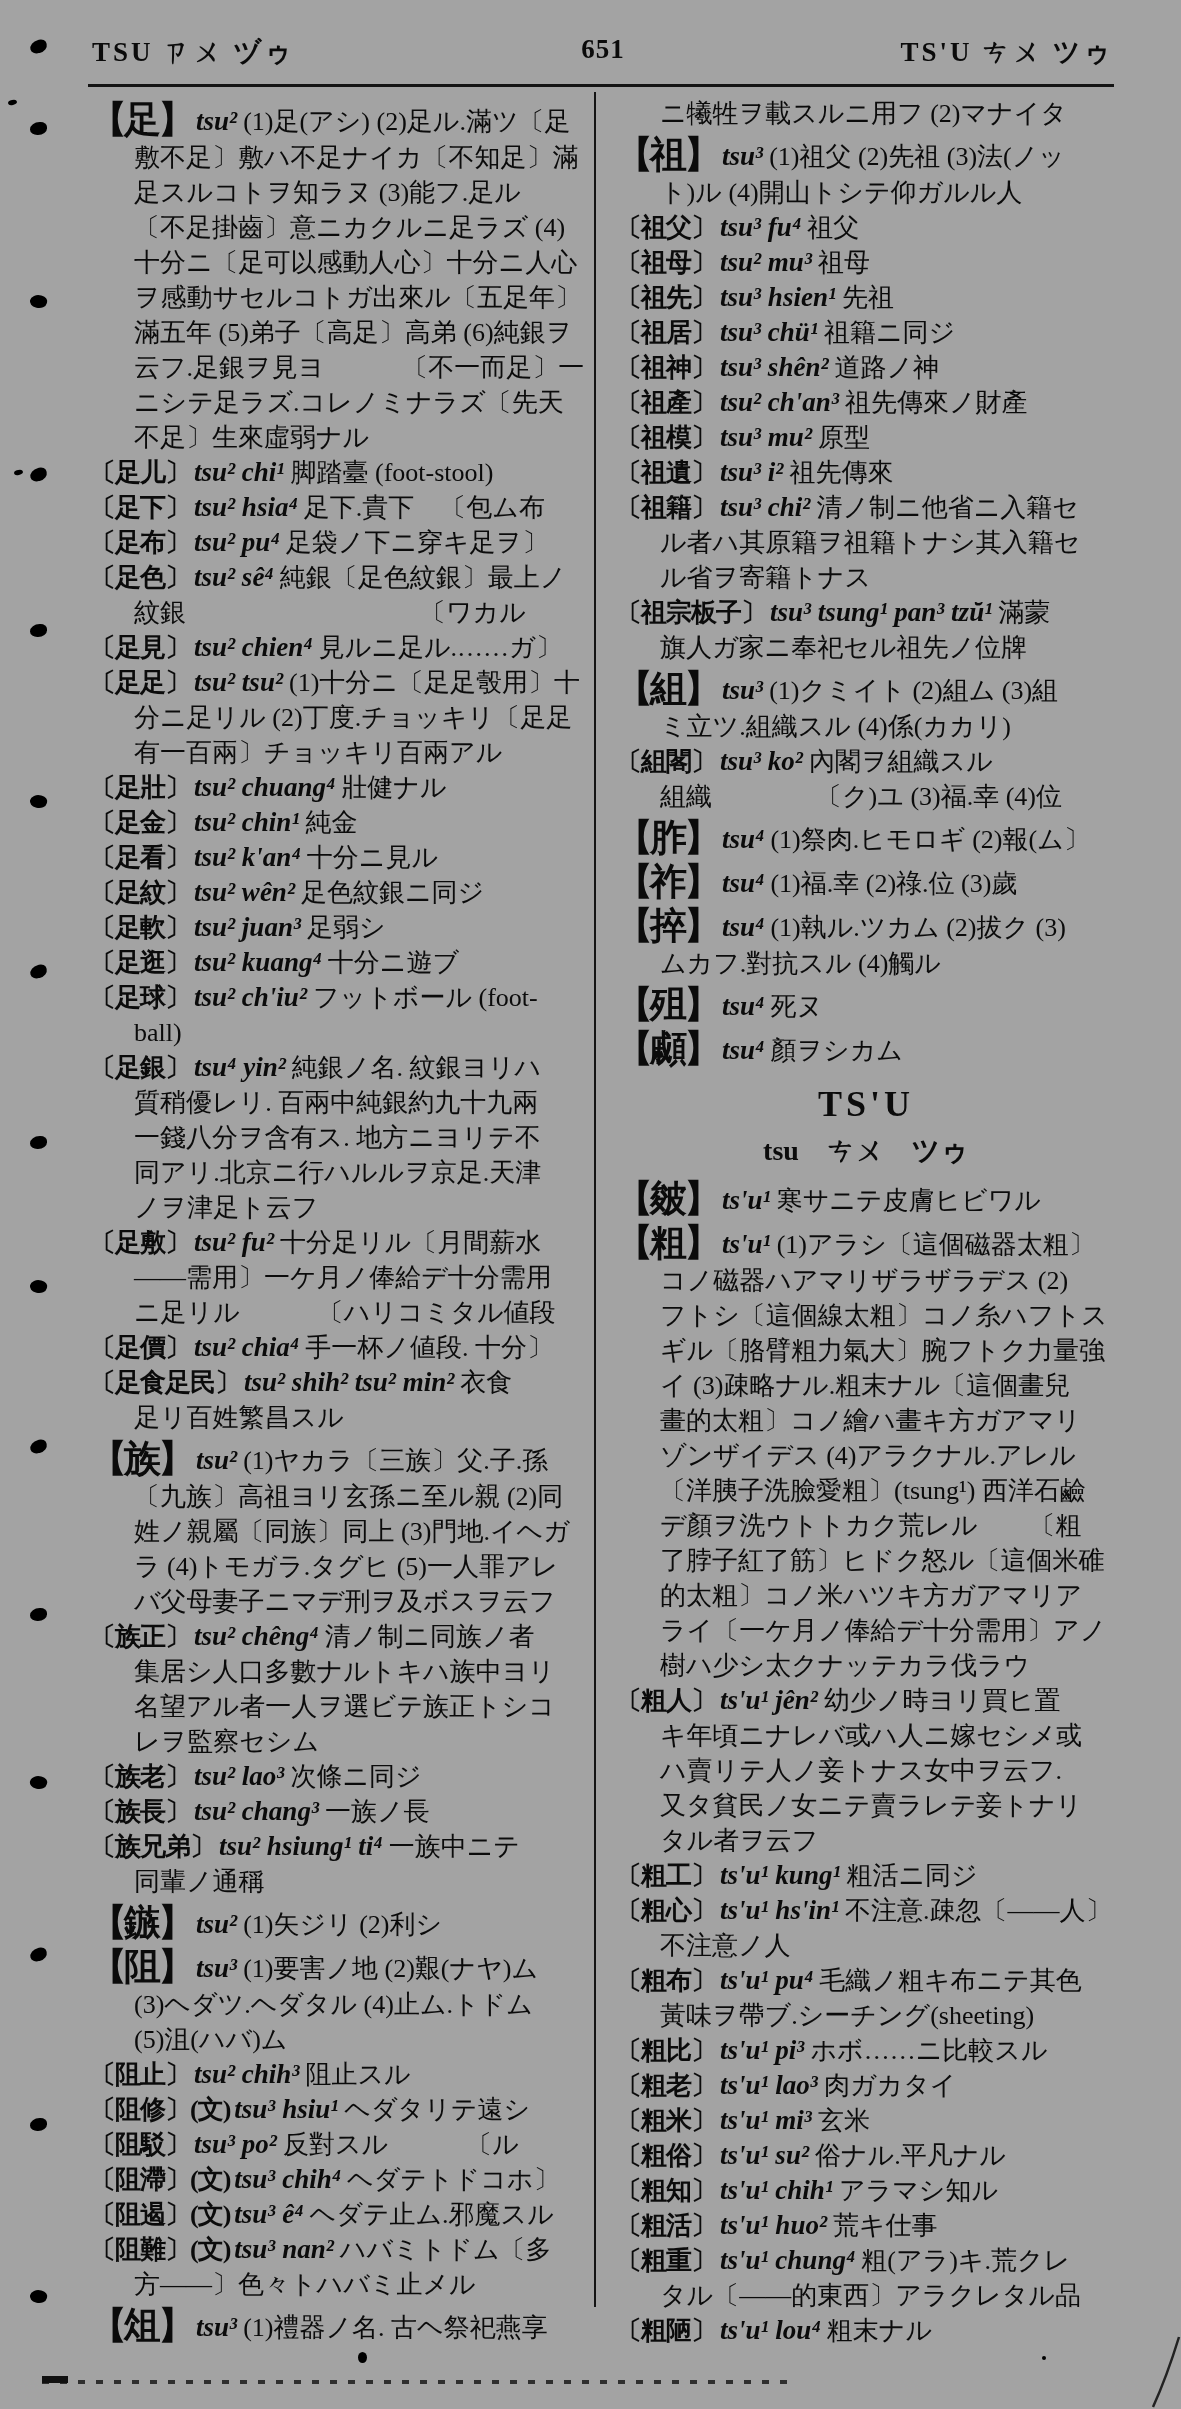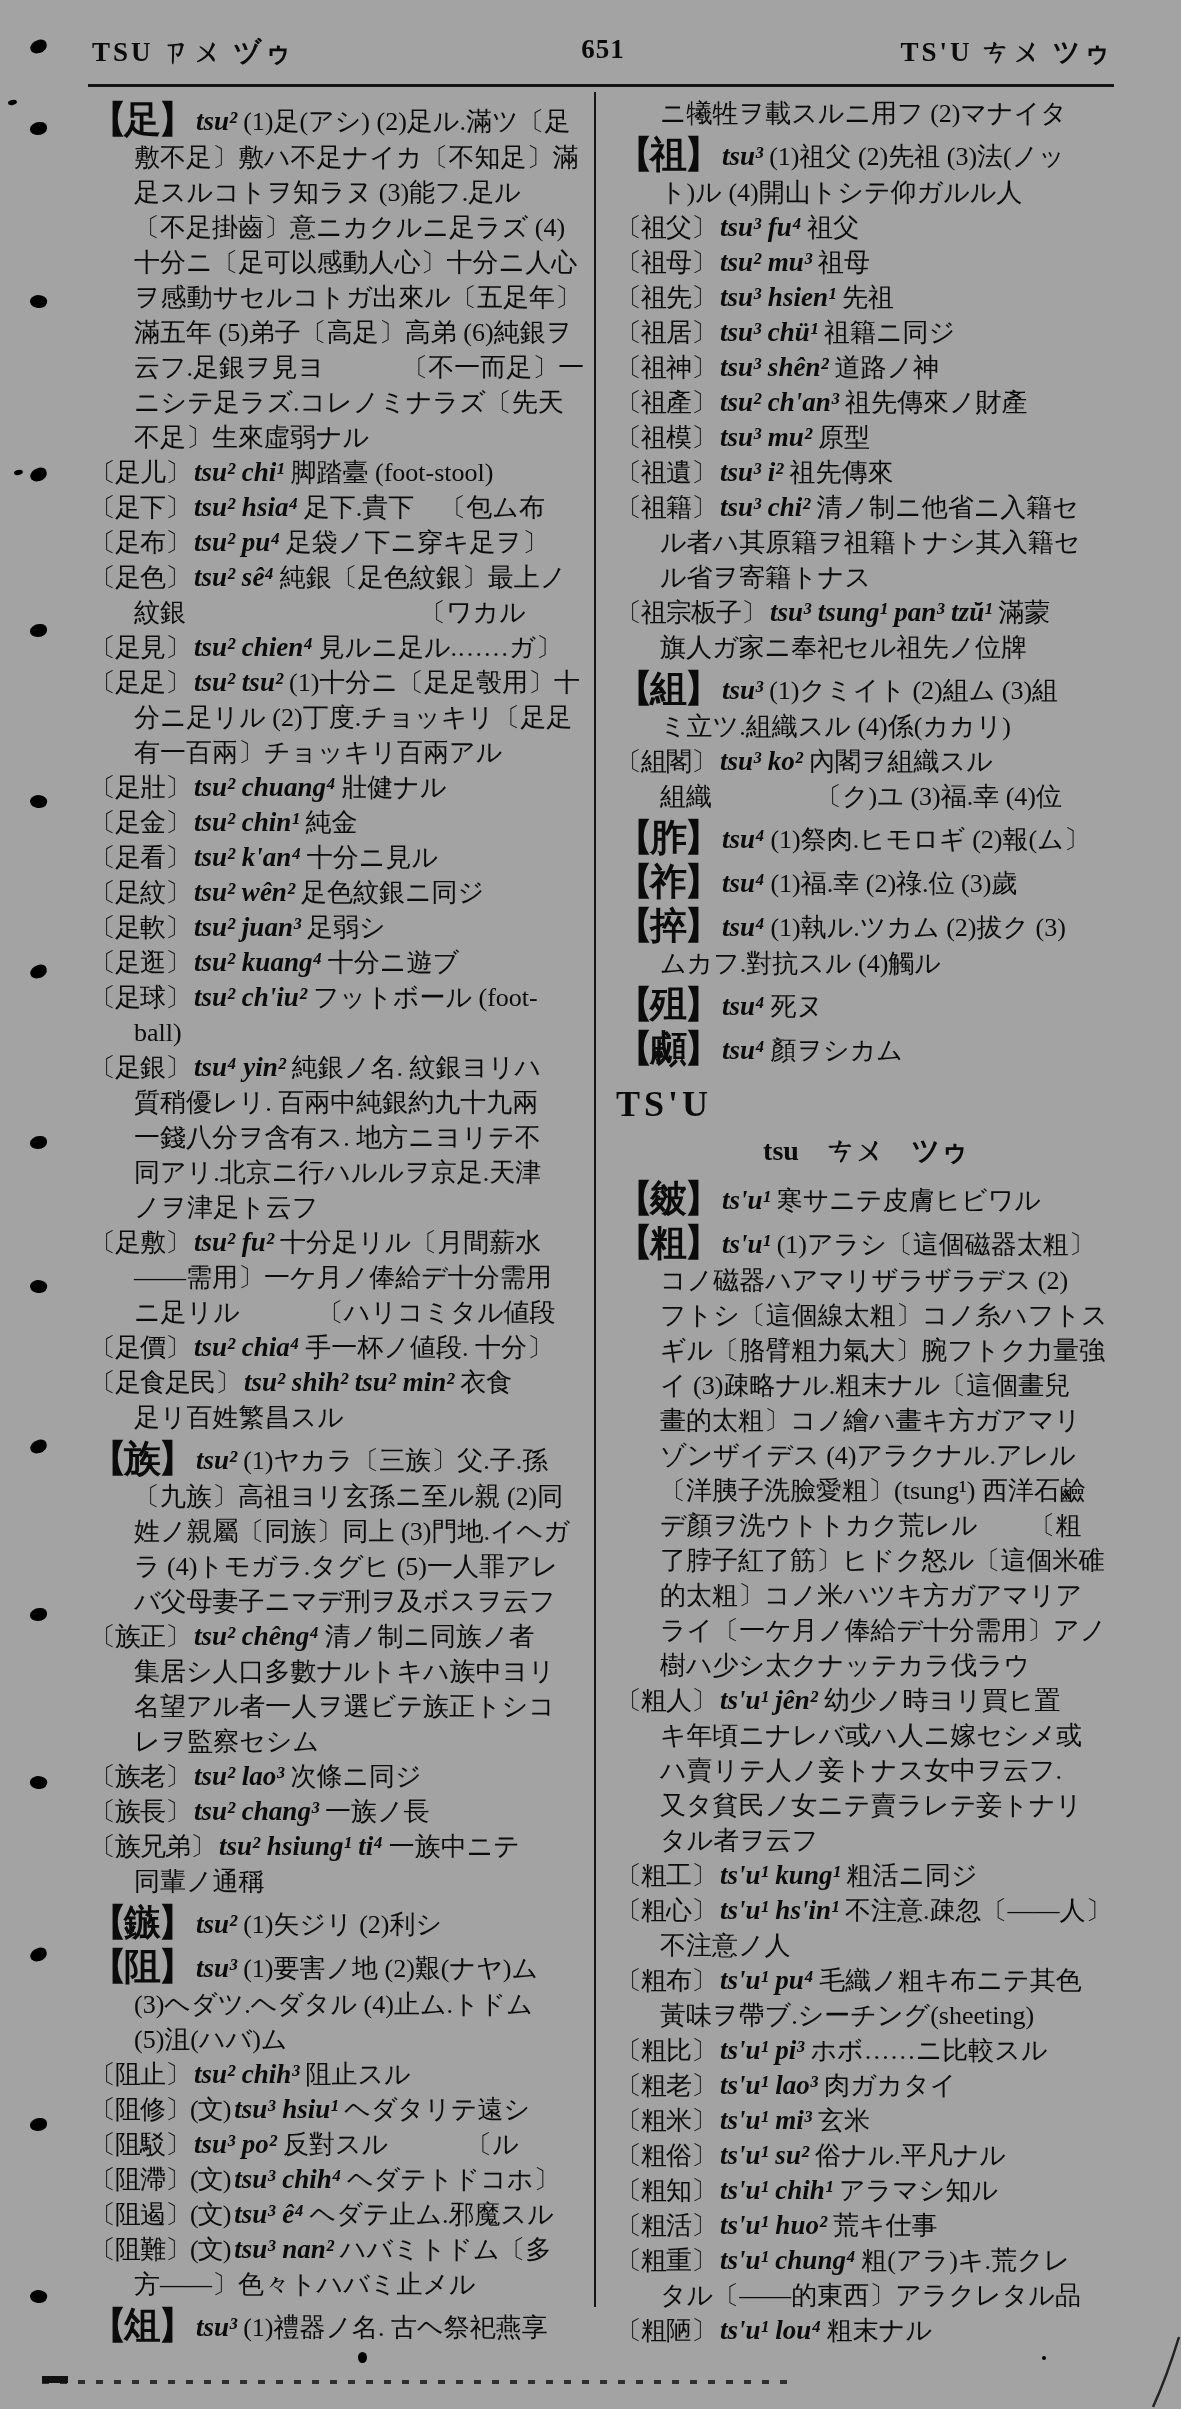--- a/index.html
+++ b/index.html
@@ -15,25 +15,25 @@
   .hdr .c{position:absolute; left:0; right:0; text-align:center; top:0; letter-spacing:1px;}
   .hdr .r{position:absolute; right:0; top:0;}
   .rule{position:absolute; top:84px; left:88px; width:1026px; height:3px; background:#141414;}
   .vrule{position:absolute; top:92px; left:594px; width:2px; height:2215px; background:#141414;}
   
   .col{position:absolute; top:96px; width:500px; font-size:26px; line-height:35px; white-space:nowrap;}
   .col.left{left:90px;}
   .col.right{left:616px;}
   .line{height:35px; overflow:visible;}
   .line.cont{padding-left:44px;}
-  .head{font-weight:normal; letter-spacing:-1px;margin-top:6px;}
+  .head{font-weight:bold; letter-spacing:-1px;margin-top:6px;}
   .bighead{font-weight:bold; font-size:37px; letter-spacing:-3px; position:relative; top:2px;}
   .reading{font-style:italic; font-weight:bold; font-size:27px; padding:0 6px 0 4px;}
   .line.big{height:44px; line-height:44px;}
-  .sec1{font-weight:bold; font-size:36px; letter-spacing:4px;
+  .sec1{text-align:center; font-weight:bold; font-size:36px; letter-spacing:4px;
         height:62px; line-height:70px; font-style:normal;}
   .sec2{text-align:center; font-weight:bold; font-size:28px; height:44px; line-height:40px;}
   
   .bmark{position:absolute; left:30px; width:17px; height:13px; background:#000;
          border-radius:60% 40% 55% 45%; transform:rotate(-12deg);}
   .bmark.small{width:9px; height:5px; left:8px; border-radius:50%;}
   
   .remnant{position:absolute; top:2380px; left:42px; width:750px; height:4px;
     background:repeating-linear-gradient(90deg,#1a1a1a 0 7px,transparent 7px 18px);
     opacity:.85;}

